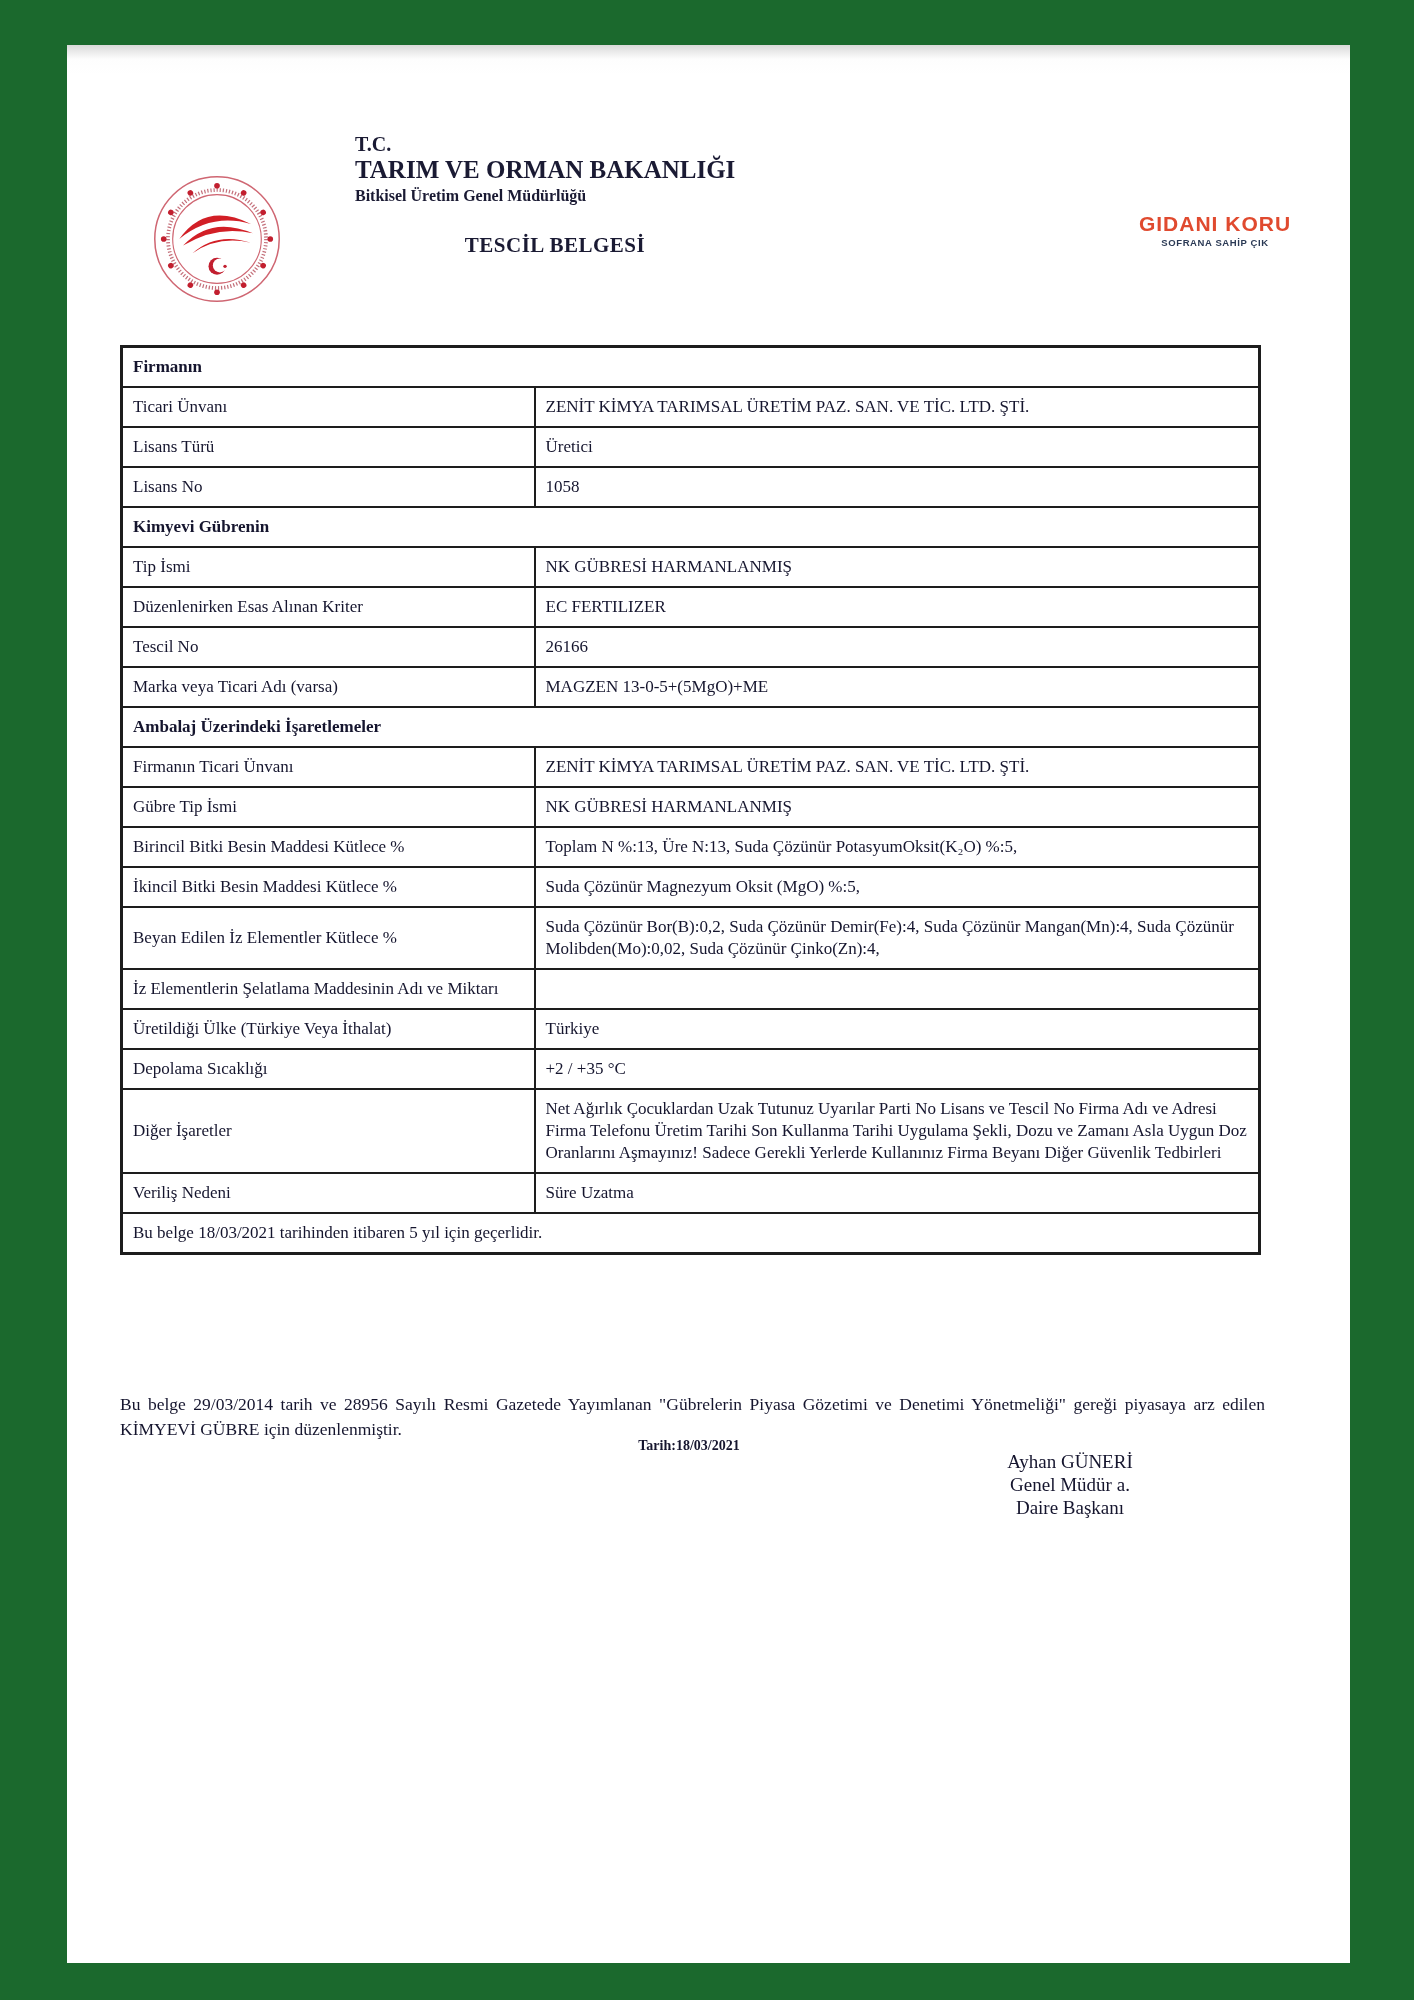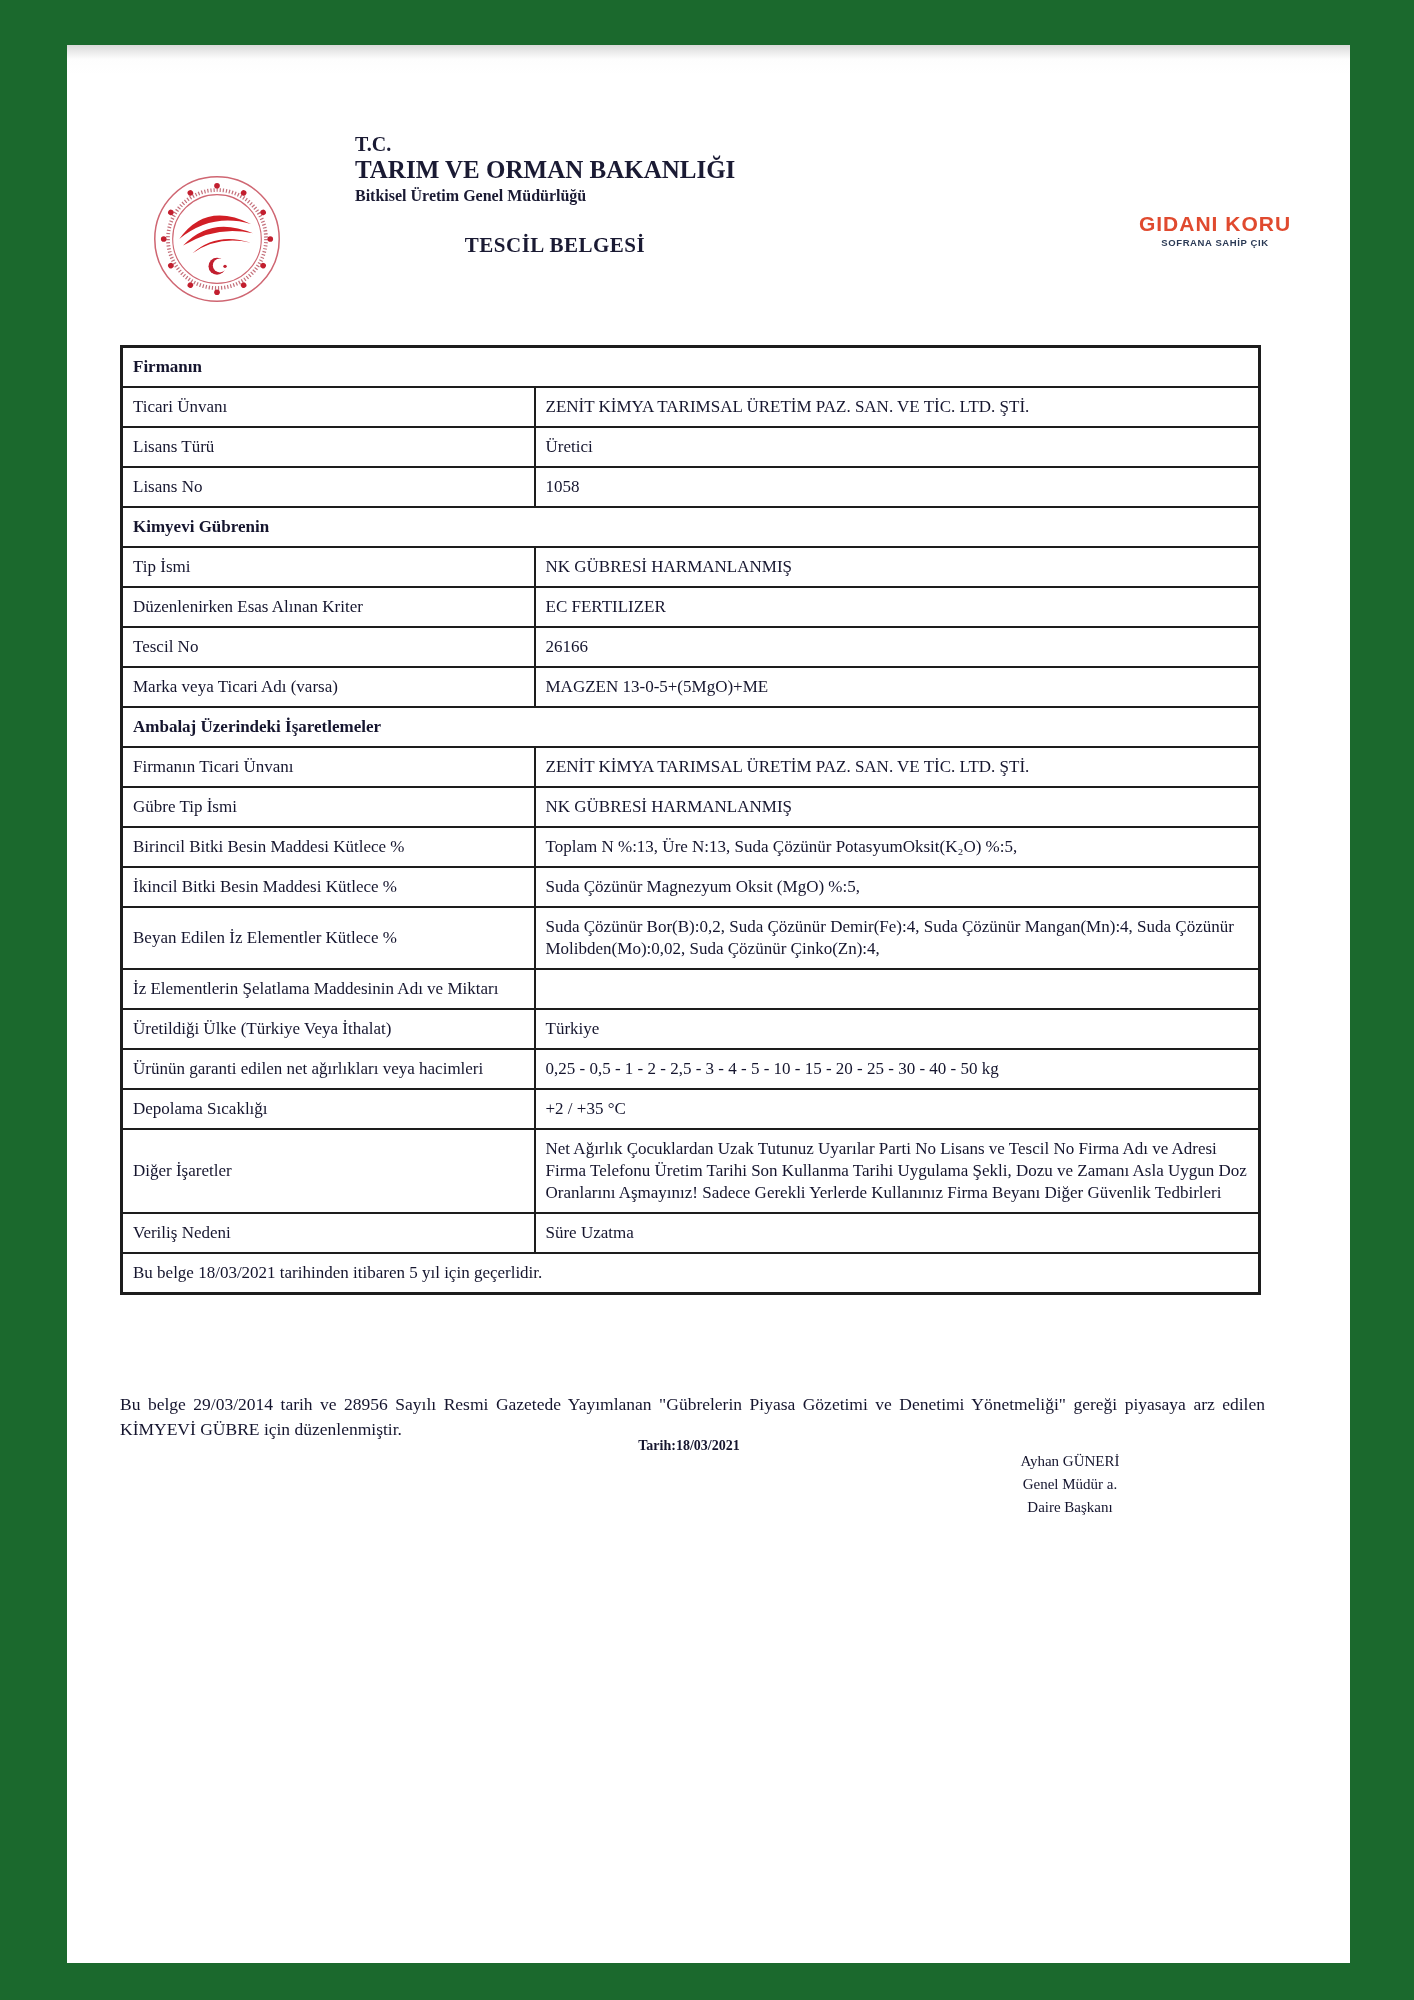--- a/index.html
+++ b/index.html
@@ -49,21 +49,21 @@
   .regulation{
     position:absolute;left:53px;top:1315px;width:1145px;
     font-size:17.5px;line-height:25px;color:#15152e;text-align:justify;margin-top:32px;
   }
   .date-line{
     position:absolute;left:53px;top:1393px;width:1138px;
     text-align:center;font-size:14px;color:#15152e;font-weight:bold;
   }
   .signature{
     position:absolute;left:853px;top:1405px;width:300px;
-    text-align:center;font-size:15px;line-height:23px;color:#15152e;
+    text-align:center;font-size:19px;line-height:23px;color:#15152e;
   }
 </style>
 </head>
 <body>
 
 <div class="page">
 
   <svg class="emblem" viewBox="0 0 140 140" aria-hidden="true">
     <circle cx="70" cy="70" r="66" fill="none" stroke="#cf6672" stroke-width="1.6"></circle>
     <circle cx="70" cy="70" r="47" fill="none" stroke="#cf6672" stroke-width="1.2"></circle>
@@ -170,24 +170,20 @@
       </tr>
       <tr>
         <td class="lab">İz Elementlerin Şelatlama Maddesinin Adı ve Miktarı</td>
         <td class="val"></td>
       </tr>
       <tr>
         <td class="lab">Üretildiği Ülke (Türkiye Veya İthalat)</td>
         <td class="val">Türkiye</td>
       </tr>
       <tr>
-        <td class="lab">Ürünün garanti edilen net ağırlıkları veya hacimleri</td>
-        <td class="val">0,25 - 0,5 - 1 - 2 - 2,5 - 3 - 4 - 5 - 10 - 15 - 20 - 25 - 30 - 40 - 50 kg</td>
-      </tr>
-      <tr>
         <td class="lab">Depolama Sıcaklığı</td>
         <td class="val">+2 / +35 °C</td>
       </tr>
       <tr>
         <td class="lab">Diğer İşaretler</td>
         <td class="val">Net Ağırlık Çocuklardan Uzak Tutunuz Uyarılar Parti No Lisans ve Tescil No Firma Adı ve Adresi Firma Telefonu Üretim Tarihi Son Kullanma Tarihi Uygulama Şekli, Dozu ve Zamanı Asla Uygun Doz Oranlarını Aşmayınız! Sadece Gerekli Yerlerde Kullanınız Firma Beyanı Diğer Güvenlik Tedbirleri</td>
       </tr>
       <tr>
         <td class="lab">Veriliş Nedeni</td>
         <td class="val">Süre Uzatma</td>

